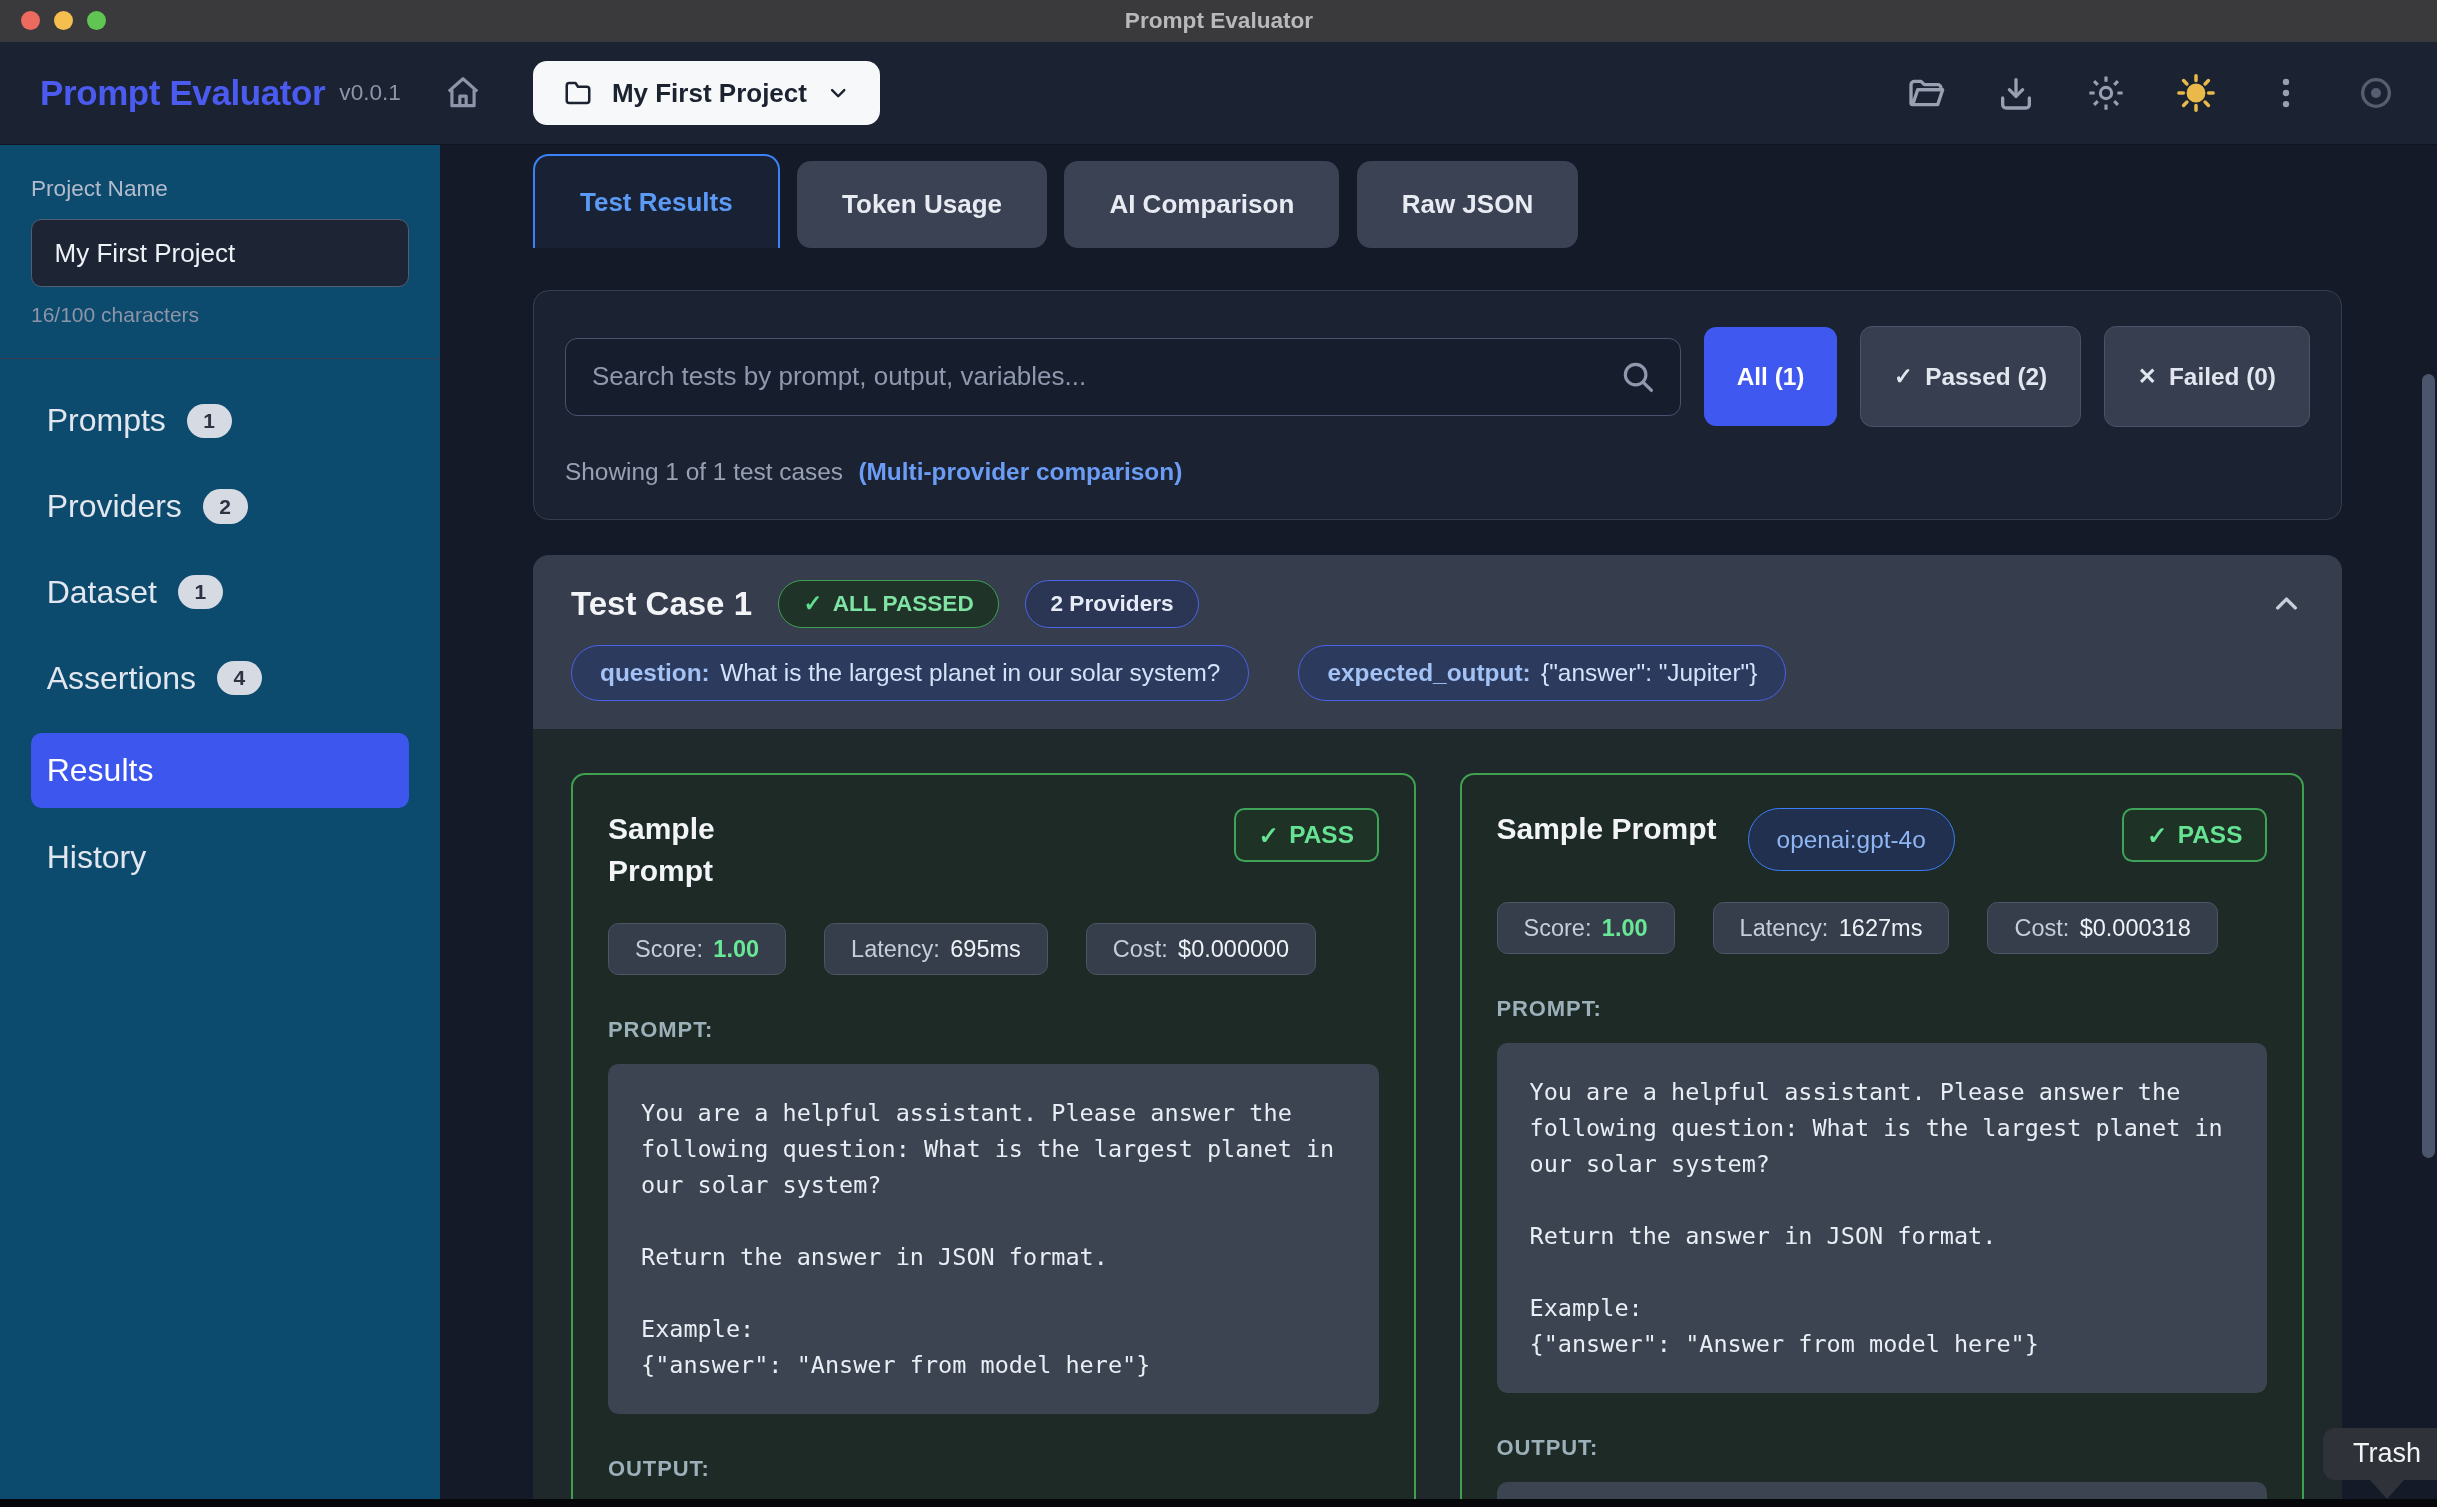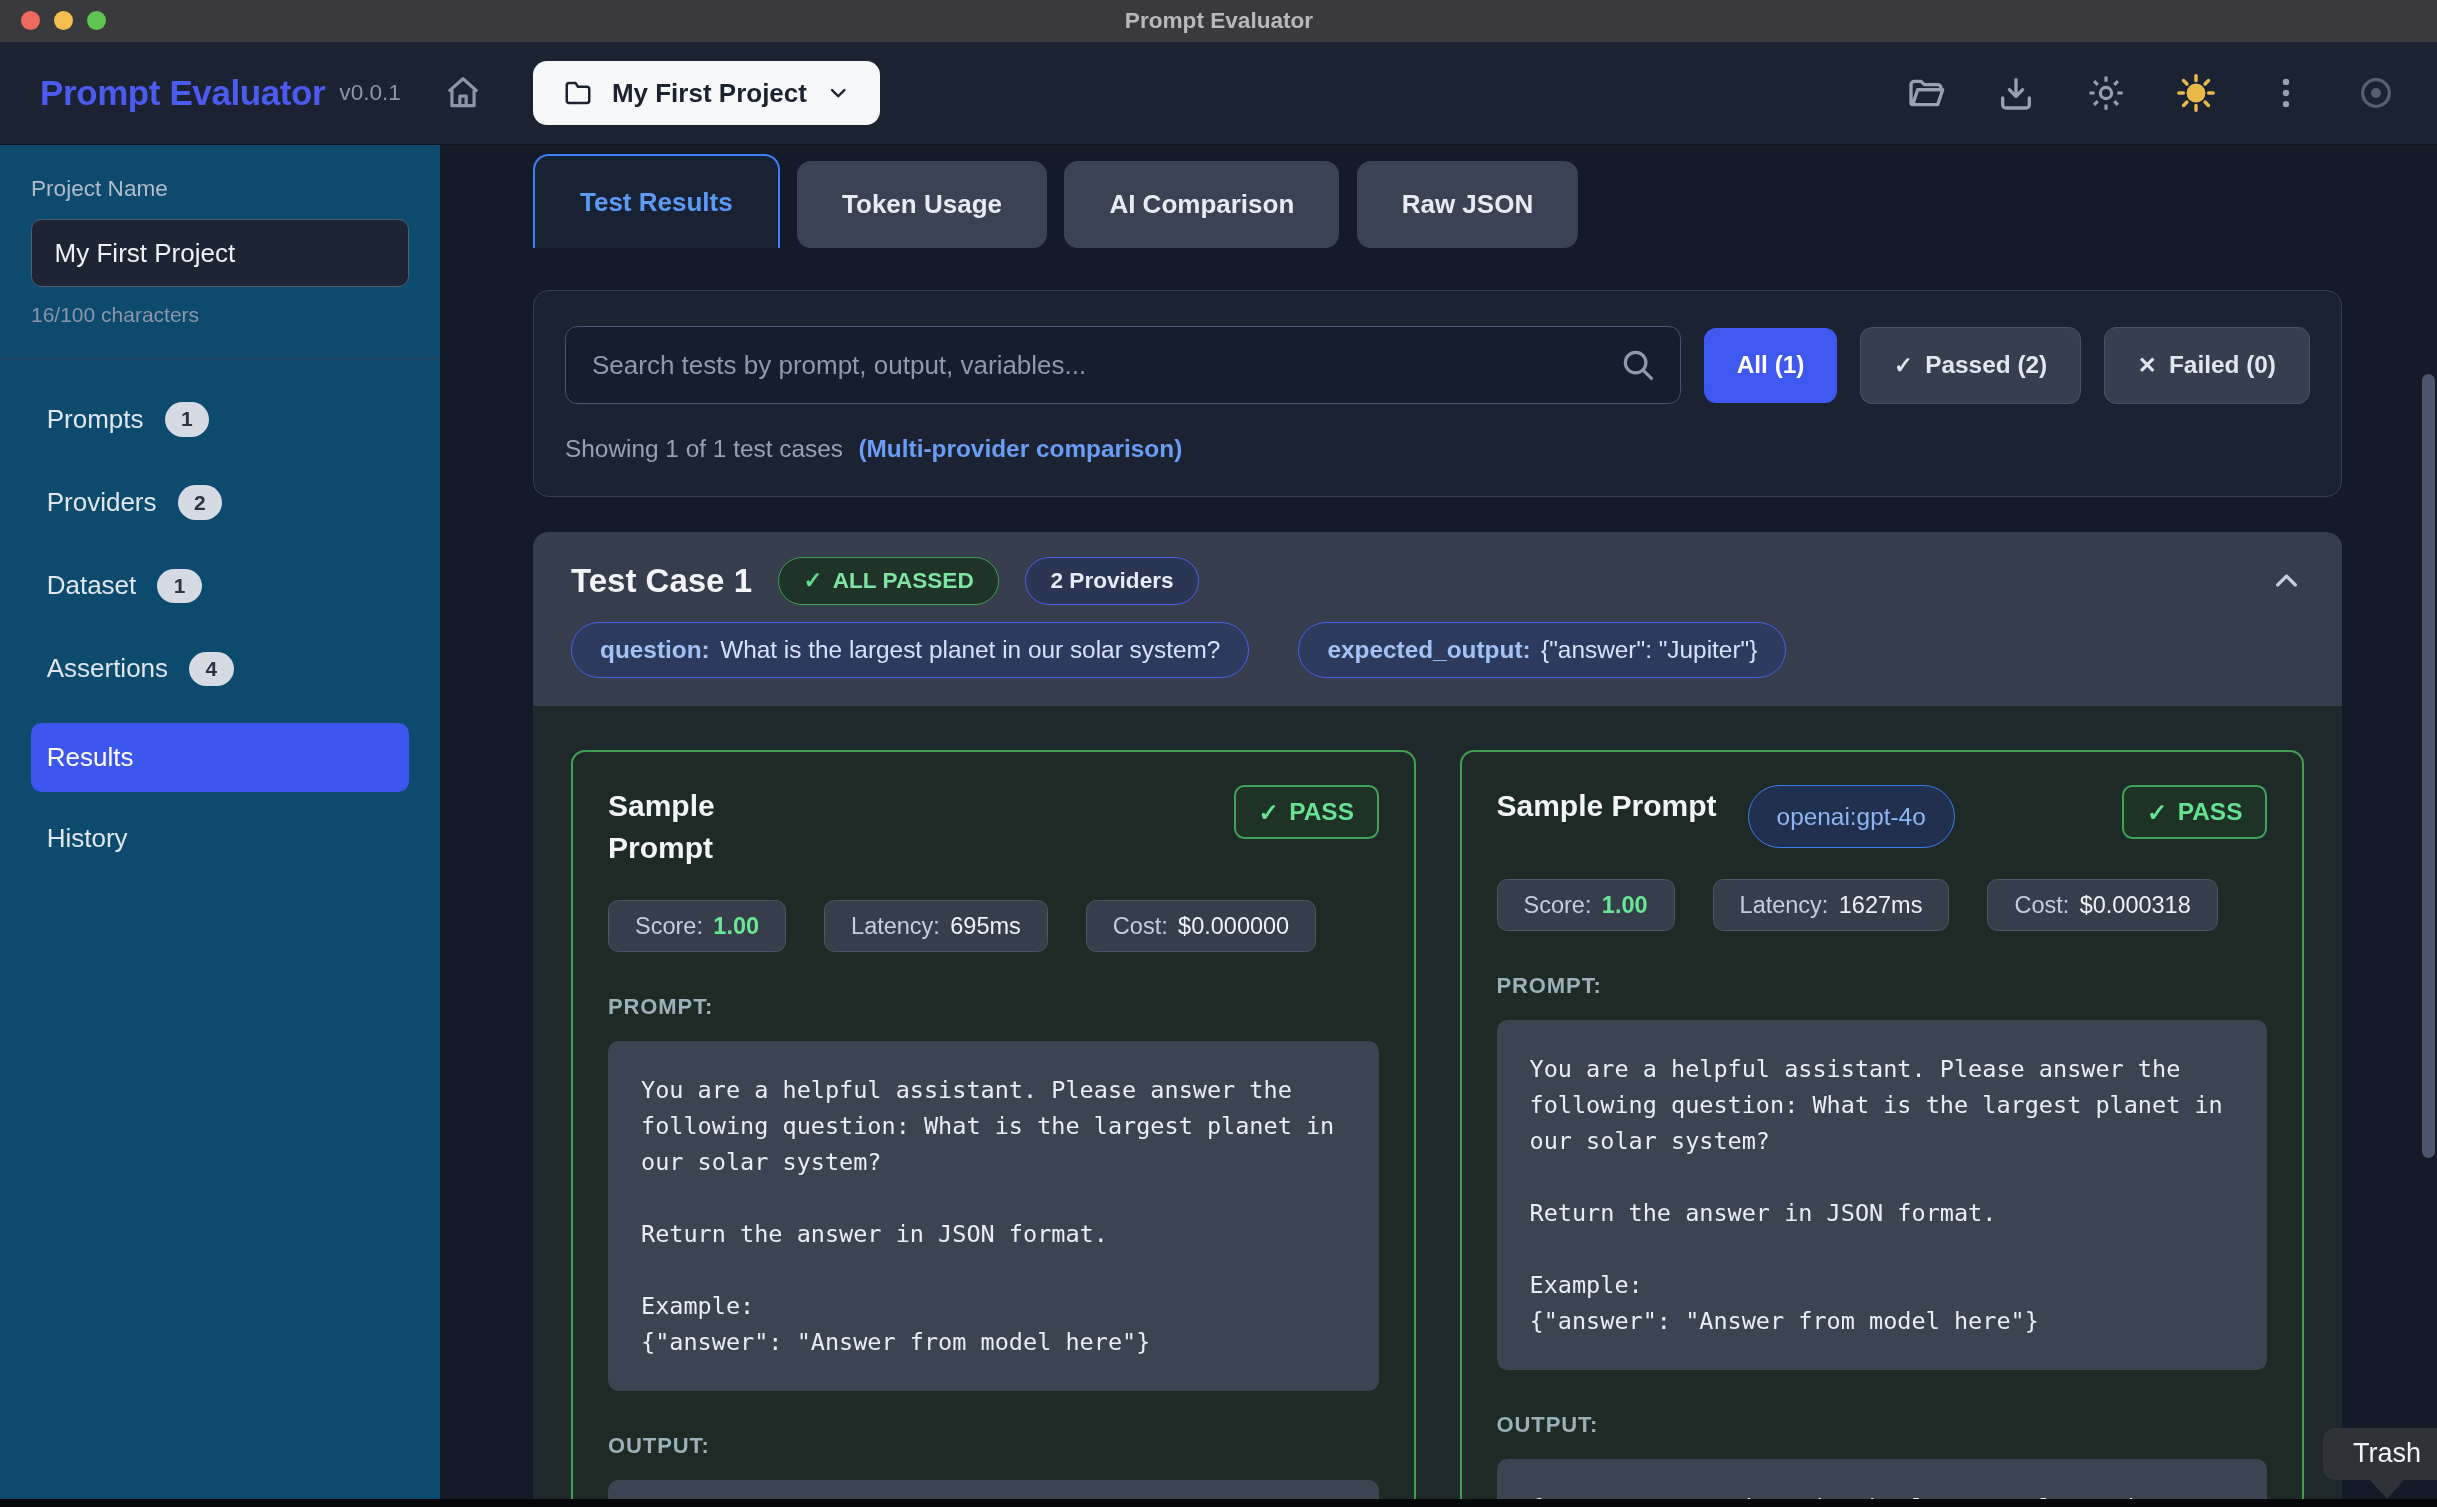--- a/index.html
+++ b/index.html
@@ -34,21 +34,21 @@
   .sidebar{position:absolute;left:0;top:145px;width:440px;bottom:0;background:#0c4a6e;
            padding:31px;box-sizing:border-box;}
   .side-label{font-size:22.6px;color:#b4bccc;margin-bottom:17.4px;}
   .side-input{width:100%;box-sizing:border-box;height:68px;background:#1d2433;
               border:1.7px solid #545e73;border-radius:10.4px;color:#eef1f6;font-size:26px;
               padding:0 22.6px;font-family:"Liberation Sans",sans-serif;outline:none;}
   .charcount{font-size:21px;color:#8d95a8;margin-top:15.7px;}
   .side-div{border:none;border-top:1.7px solid #333b4d;margin:31px -31px;}
   .nav-item{display:flex;align-items:center;gap:21px;padding:12.2px 15.7px;margin-bottom:24.4px;
             border-radius:10.4px;}
-  .nav-item .nlabel{font-size:26px;color:#e2e7ef;}
+  .nav-item .nlabel{font-size:32px;color:#e2e7ef;}
   .nav-badge{background:#d6dae2;color:#2c3343;font-size:21px;font-weight:600;
              padding:5.2px 16.5px;border-radius:870px;}
   .nav-item.active{background:#3d56ee;padding:19px 15.7px;margin-bottom:19px;}
   .nav-item.active .nlabel{color:#fff;}
 
   
   .main{position:absolute;left:533px;top:145px;width:1809px;}
   .tabs{display:flex;gap:17.4px;margin-top:8.7px;align-items:flex-end;}
   .tab{height:87px;display:flex;align-items:center;padding:0 45px;background:#3b4253;
        border-radius:14px;color:#e8ebf2;font-size:26px;font-weight:600;margin-top:7.8px;}
@@ -57,21 +57,21 @@
 
   .panel{margin-top:42px;border:1.7px solid #363e52;border-radius:15.7px;background:#1b2332;
          padding:35px 31px 33px;}
   .search-row{display:flex;gap:22.6px;align-items:center;}
   .search-box{flex:1;position:relative;}
   .search-input{width:100%;box-sizing:border-box;height:78px;background:#161d2d;
                 border:1.7px solid #4a5470;border-radius:12.2px;padding:0 84px 0 26px;
                 color:#e8ecf4;font-size:26px;font-family:"Liberation Sans",sans-serif;outline:none;}
   .search-input::placeholder{color:#8f98ad;}
   .search-ic{position:absolute;right:24.4px;top:20px;}
-  .fbtn{height:75px;padding:0 33px;border-radius:12.2px;font-size:24.4px;font-weight:600;
+  .fbtn{height:75px;padding:12px 33px;border-radius:12.2px;font-size:24.4px;font-weight:600;
         display:flex;align-items:center;gap:12.2px;white-space:nowrap;}
   .fbtn .fic{font-size:22.6px;}
   .fbtn.all{background:#3f58f0;color:#fff;}
   .fbtn.ghost{background:#363e4f;border:1.7px solid #4b5368;color:#e2e7ef;}
   .showing{margin-top:31px;font-size:24.4px;color:#98a1b4;}
   .showing .link{font-weight:700;color:#6b9cf6;margin-left:8.7px;}
 
   
   .case-card{margin-top:35px;border-radius:15.7px;overflow:hidden;}
   .case-header{background:#363d4c;padding:24.4px 38px 28px;}

